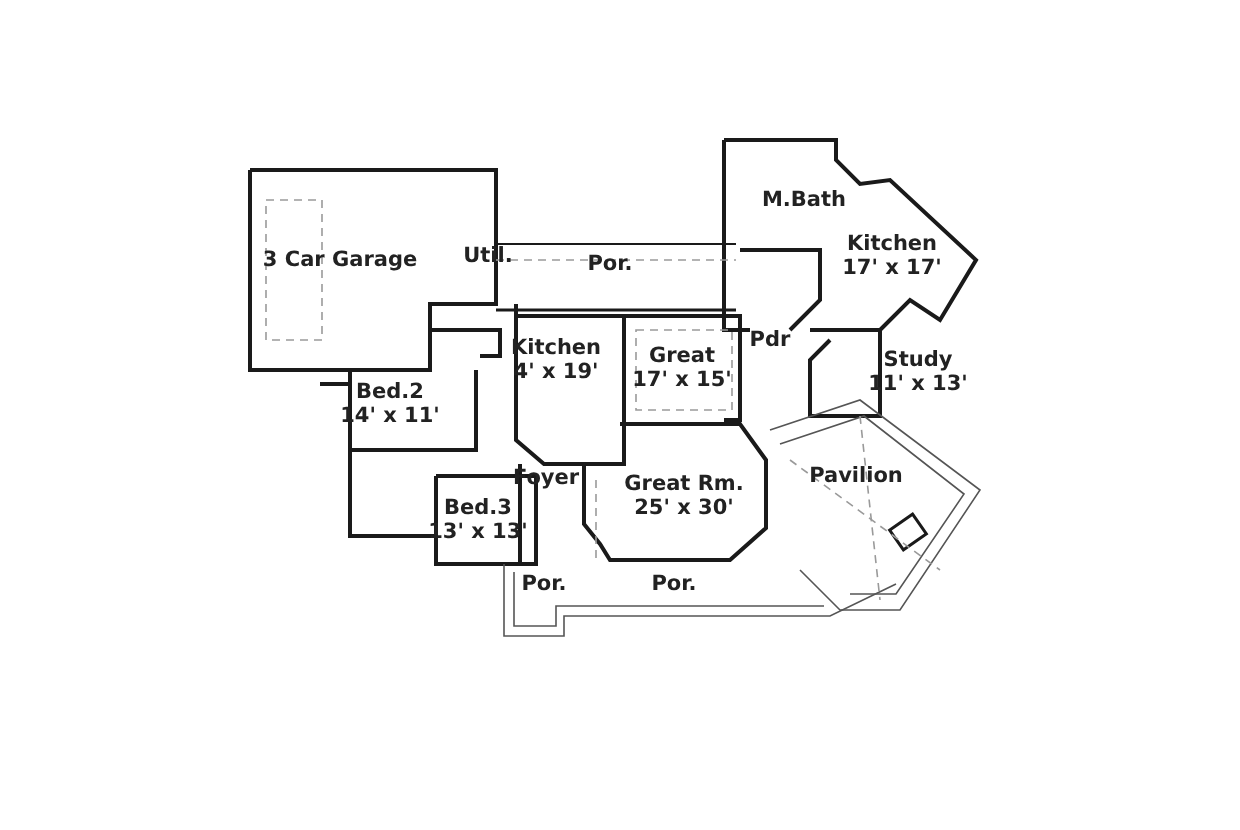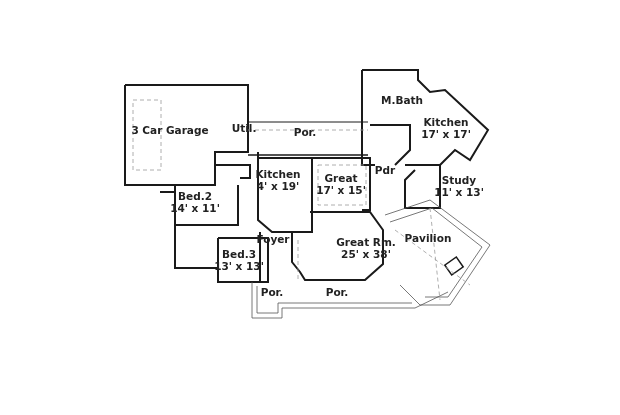--- a/index.html
+++ b/index.html
@@ -92,23 +92,23 @@
       <span class="d">Study</span>
       <span class="d">11' x 13'</span>
     </div>
     <div class="lbl" style="left: 195px; top: 202px; text-align: center;">
       <span class="d">Bed.2</span>
       <span class="d">14' x 11'</span>
     </div>
     <div class="lbl" style="left: 273px; top: 239px;">
       <span class="d">Foyer</span>
     </div>
-    <div class="lbl" style="left: 342px; top: 248px; margin-left: 24px;">
+    <div class="lbl" style="left: 342px; top: 248px;">
       <span class="d">Great Rm.</span>
-      <span class="d">25' x 38'</span>
+      <span class="d">25' x 30'</span>
     </div>
     <div class="lbl" style="left: 428px; top: 238px;">
       <span class="d">Pavilion</span>
     </div>
     <div class="lbl" style="left: 239px; top: 260px;">
       <span class="d">Bed.3</span>
       <span class="d">13' x 13'</span>
     </div>
     <div class="lbl" style="left: 272px; top: 292px;">
       <span class="d">Por.</span>

